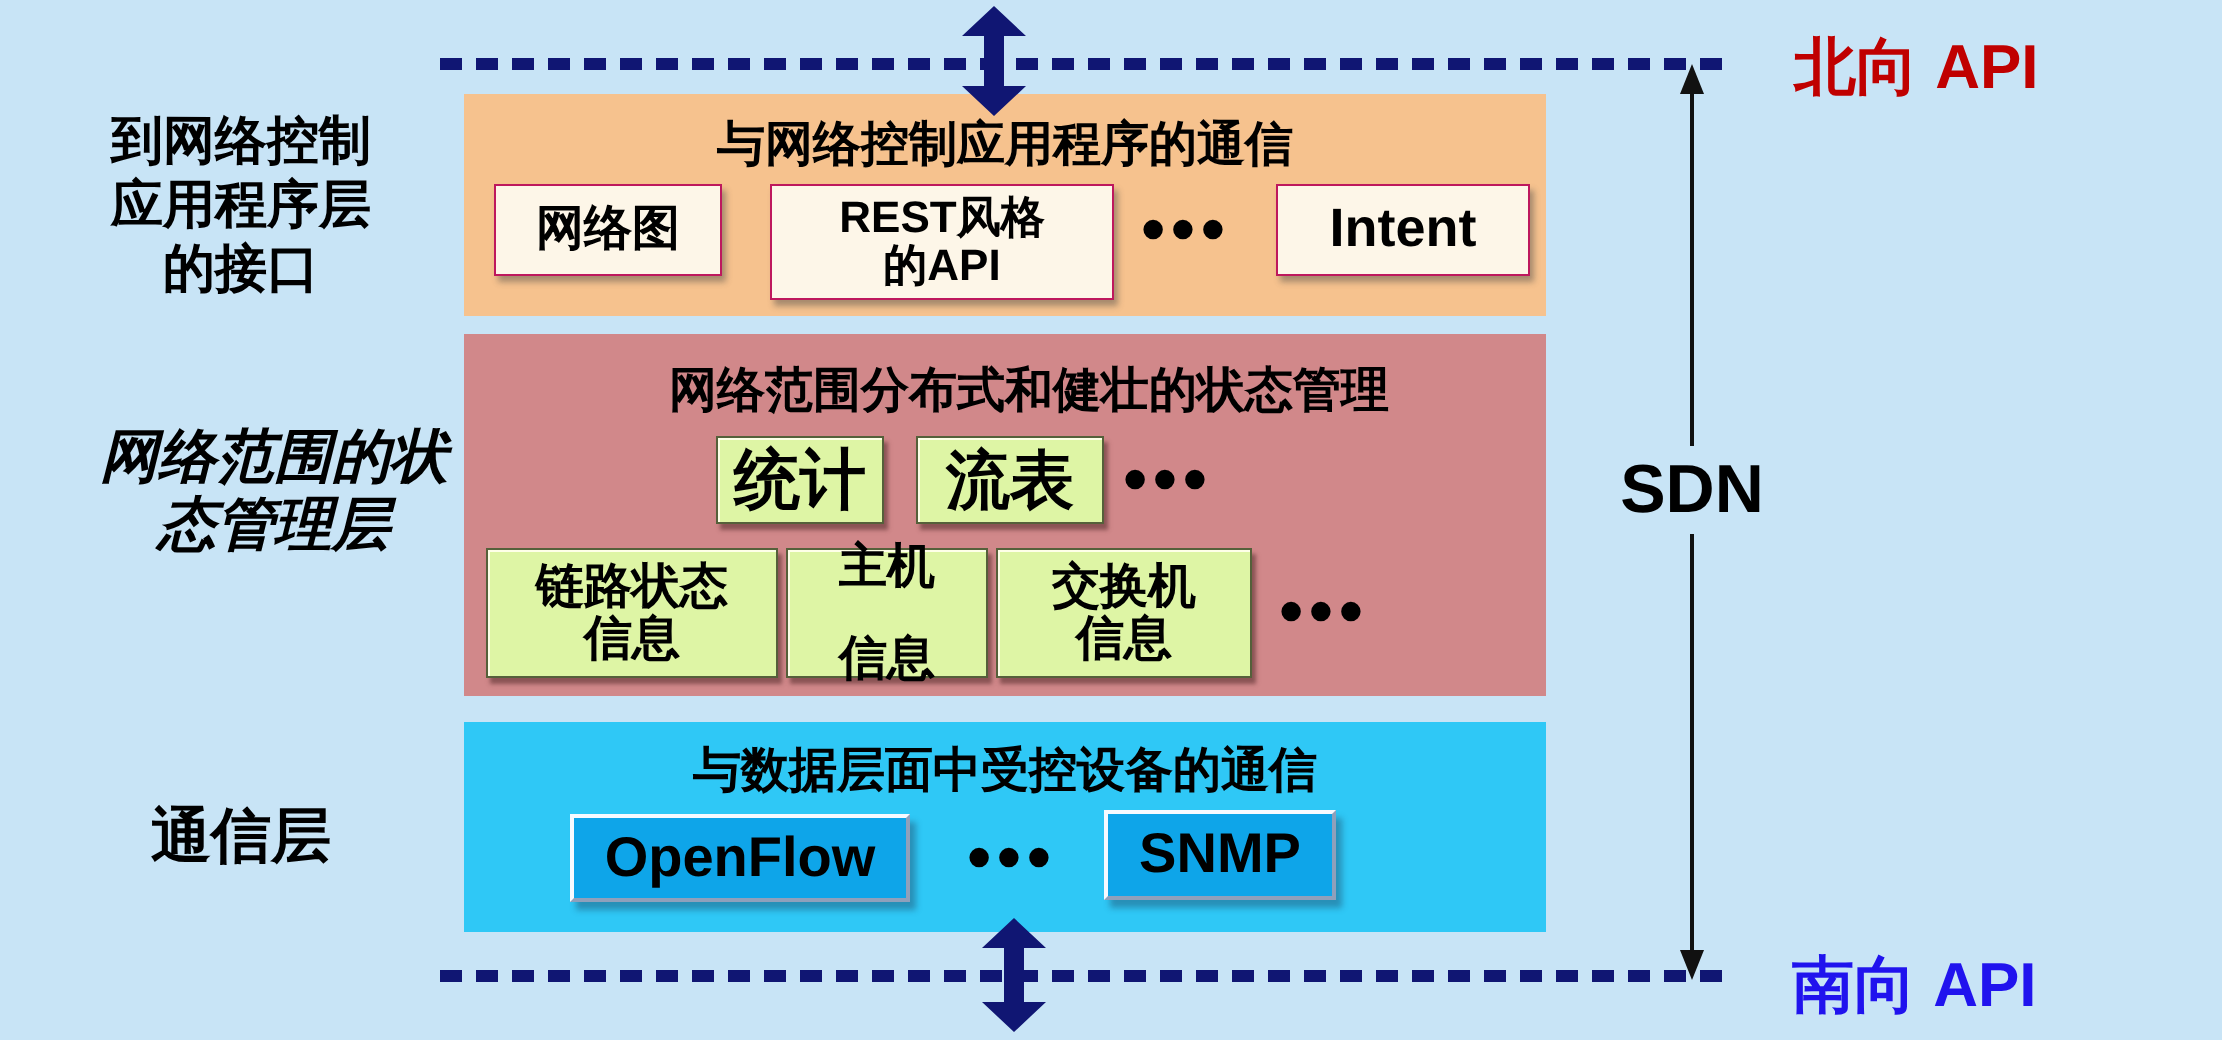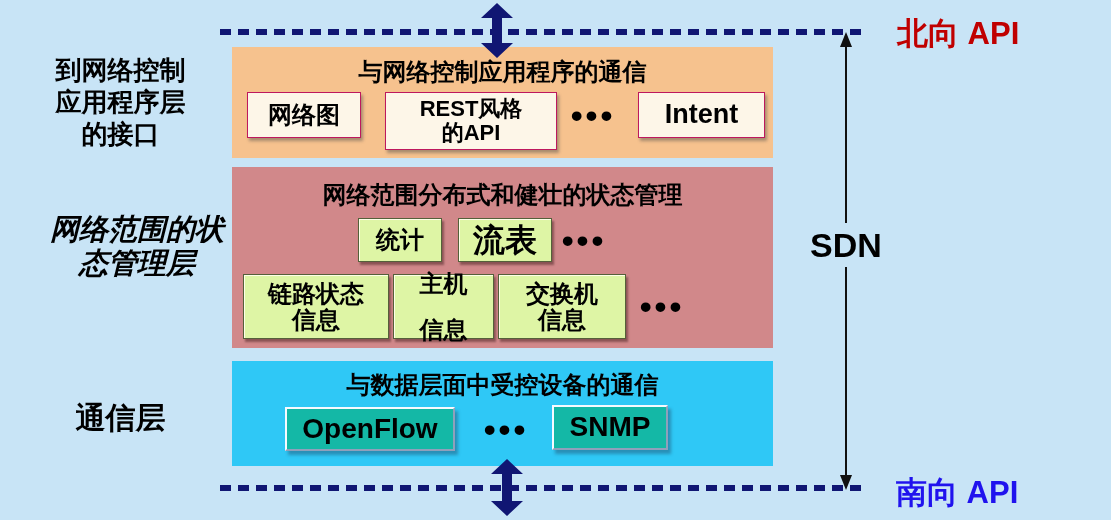--- a/index.html
+++ b/index.html
@@ -17,44 +17,44 @@
   .dash-bottom{top:485px;}
   
   .layer{position:absolute;left:232px;width:541px;}
   .layer-appcomm{top:47px;height:111px;background:#f6c28e;}
   .layer-state{top:167px;height:181px;background:#d1888a;}
   .layer-comm{top:361px;height:105px;background:#2fc8f6;}
   .layer-title{
     position:absolute;left:0;width:100%;text-align:center;
     font-weight:bold;color:#000;font-size:24px;white-space:nowrap;
   }
-  .t1{top:9px;} .t2{top:12px;} .t3{top:8px;}
+  .t1{top:9px;} .t2{top:12px;margin-left:12px;} .t3{top:8px;}
   
   .subbox{
     position:absolute;display:flex;flex-direction:column;align-items:center;
     justify-content:center;font-weight:bold;color:#000;text-align:center;
     box-sizing:border-box;line-height:1.08;
   }
   .cream{
     background:#fdf6e8;border:1px solid #be185d;
     box-shadow:2px 3px 3px rgba(70,70,70,.45);
   }
   .green{
     background:#def5a5;border:1px solid #55603a;
     box-shadow:2px 3px 2px rgba(80,40,40,.55), inset 1px 1px 0 rgba(255,255,235,.95);
   }
   .lightbox{
-    background:#14b8a6;border:2px solid #f7faff;
+    background:#0ea5e9;border:2px solid #f7faff;
     border-right-color:#8fa0bb;border-bottom-color:#8fa0bb;
     box-shadow:3px 4px 3px rgba(30,60,90,.4);
   }
   .b-netgraph{left:15px;top:45px;width:114px;height:46px;font-size:24px;}
   .b-rest{left:153px;top:45px;width:172px;height:58px;font-size:22px;}
   .b-intent{left:406px;top:45px;width:127px;height:46px;font-size:27px;}
-  .b-stats{left:126px;top:51px;width:84px;height:44px;font-size:24px;}
+  .b-stats{left:126px;top:51px;width:84px;height:44px;font-size:33px;}
   .b-flow{left:226px;top:51px;width:94px;height:44px;font-size:32px;}
   .b-link{left:11px;top:107px;width:146px;height:65px;font-size:24px;}
   .b-host{left:161px;top:107px;width:101px;height:65px;font-size:24px;gap:20px;}
   .b-switch{left:266px;top:107px;width:128px;height:65px;font-size:24px;}
   .b-openflow{left:53px;top:46px;width:170px;height:44px;font-size:28px;}
   .b-snmp{left:320px;top:44px;width:116px;height:45px;font-size:28px;}
   
   .dots{
     position:absolute;display:flex;align-items:center;justify-content:center;
     font-weight:bold;font-size:34px;letter-spacing:3px;color:#000;

